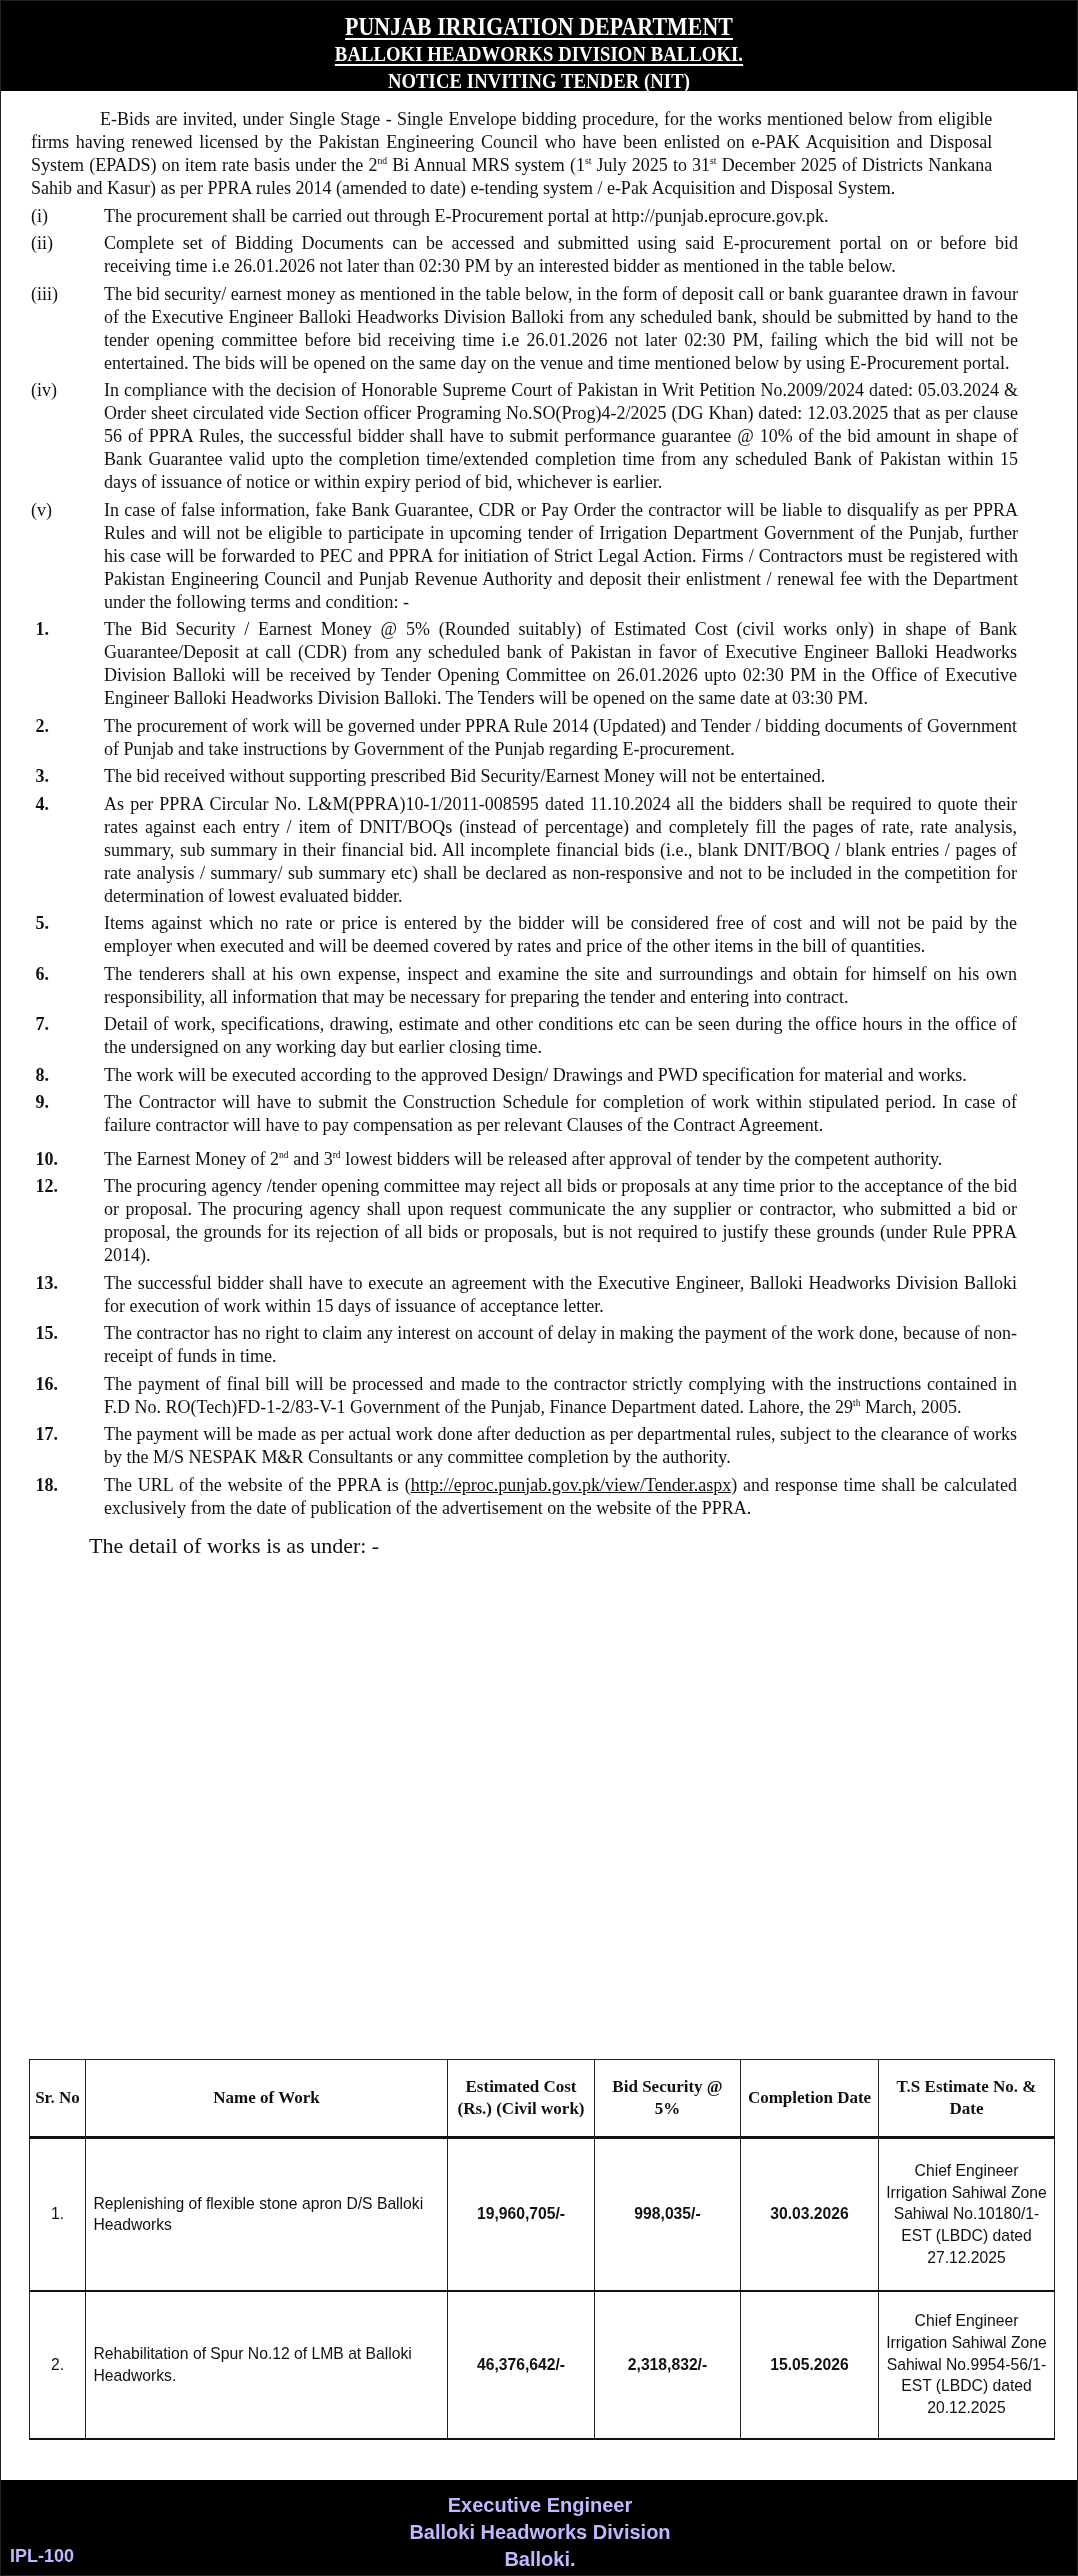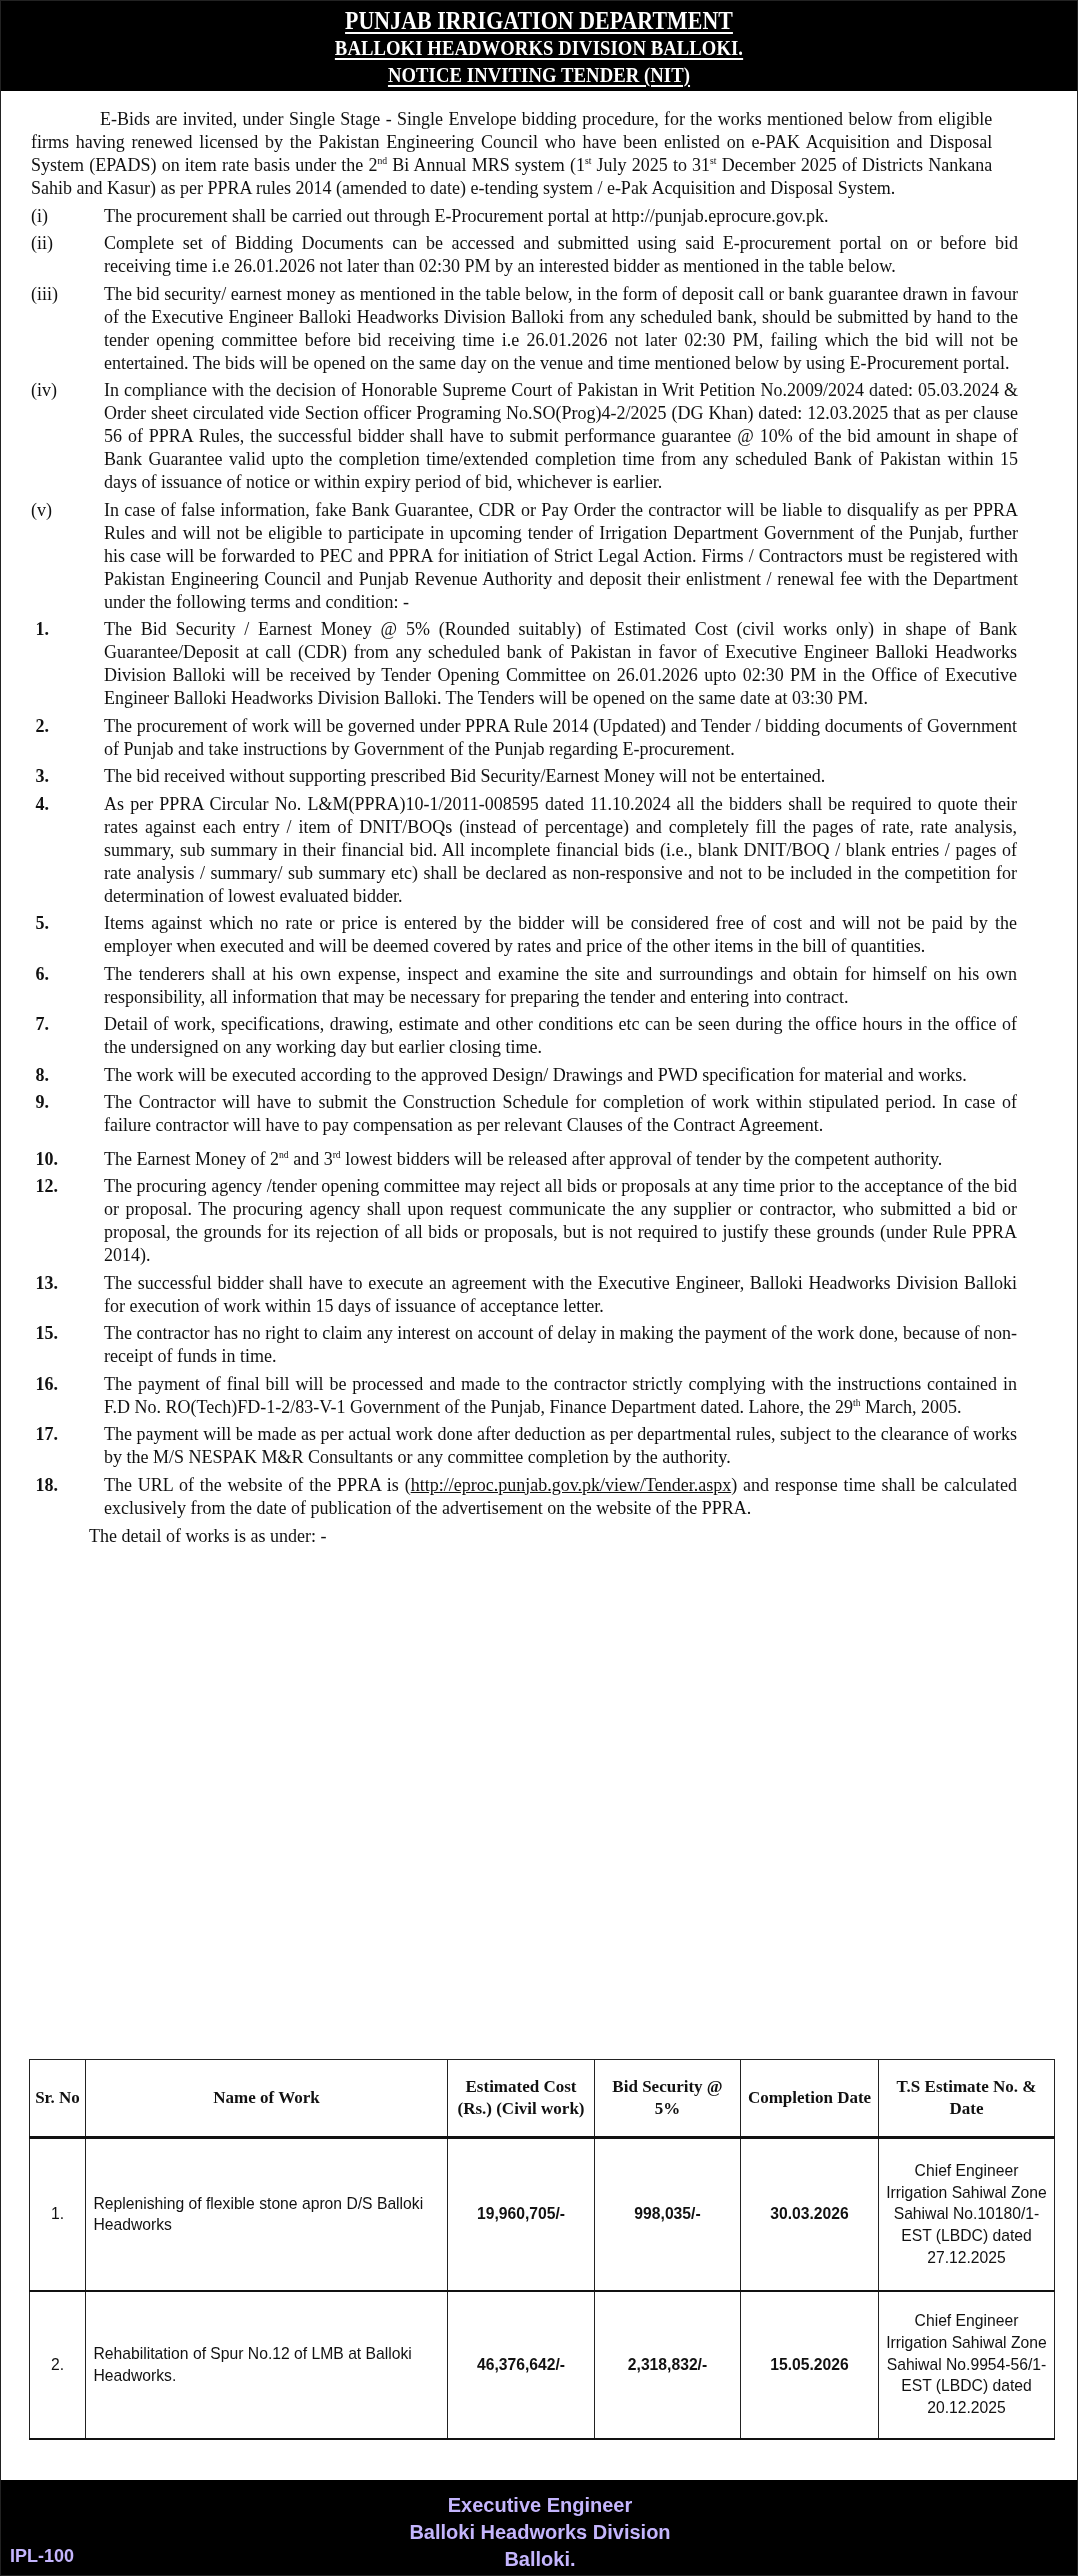--- a/index.html
+++ b/index.html
@@ -15,21 +15,21 @@
     border: 1.5px solid #222;
     position: relative;
     overflow: hidden;
     background: #fff;
   }
   
   .header {
     background: #000;
     height: 90px;
     text-align: center;
-    padding-top: 4px;
+    padding-top: 10px;
   }
   .header .line {
     color: #fff;
     font-family: "Liberation Serif", serif;
     font-weight: bold;
     text-decoration: underline;
     text-underline-offset: 3px;
     text-decoration-thickness: 1.5px;
     display: block;
     letter-spacing: 0.1px;
@@ -68,24 +68,24 @@
   }
   .clause .txt {
     flex: 1;
     text-align: justify;
     margin-right: -31px;
   }
   .clause.arabic .num { font-weight: bold; padding-left: 4.5px; }
   .clause.arabic .txt { margin-right: -30px; }
 
   .works-intro {
-    font-size: 18px;
+    font-size: 22px;
     line-height: 23px;
     padding-left: 58px;
-    margin-top: 5px;
+    margin-top: 14px;
   }
   .url { text-decoration: underline; }
 
   
   .tbl-wrap {
     position: absolute;
     left: 28px;
     top: 2058px;
     width: 1025px;
   }

